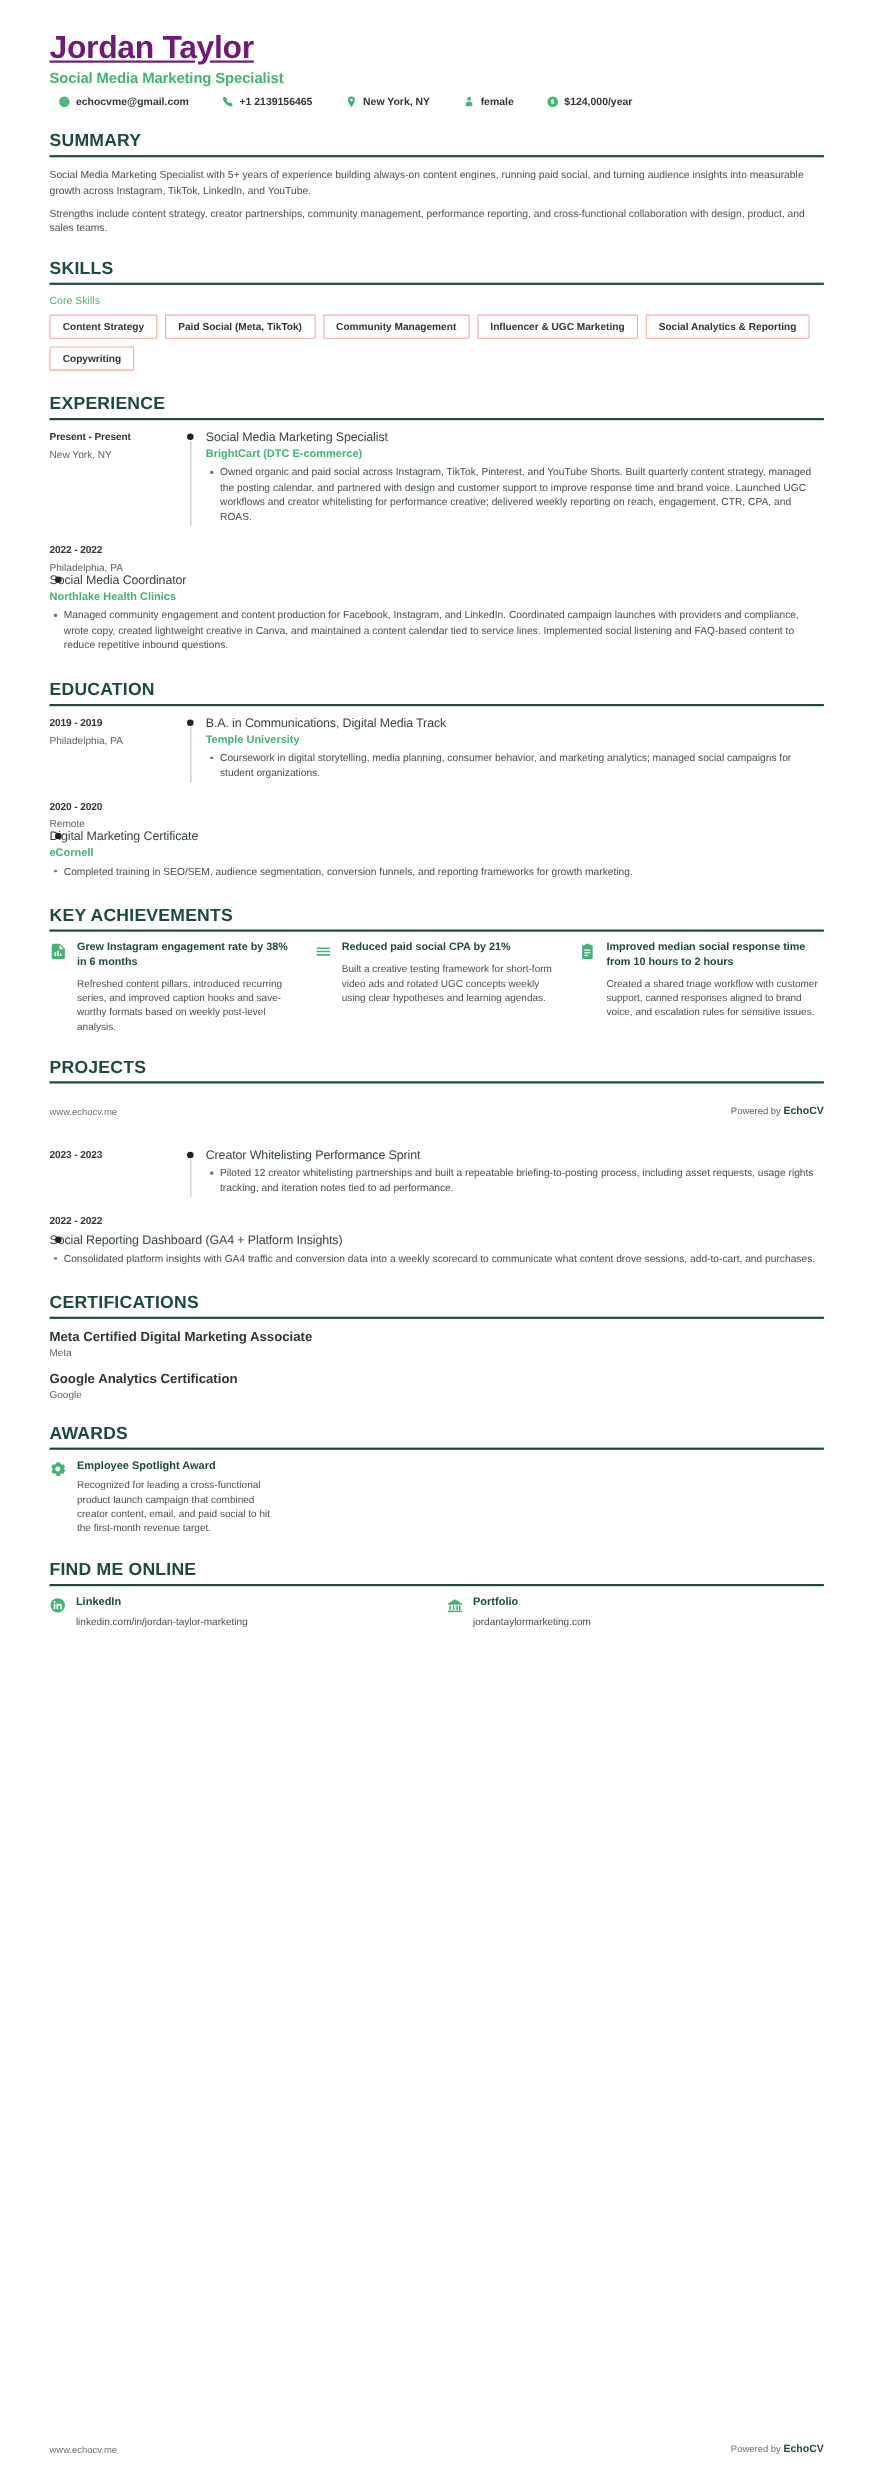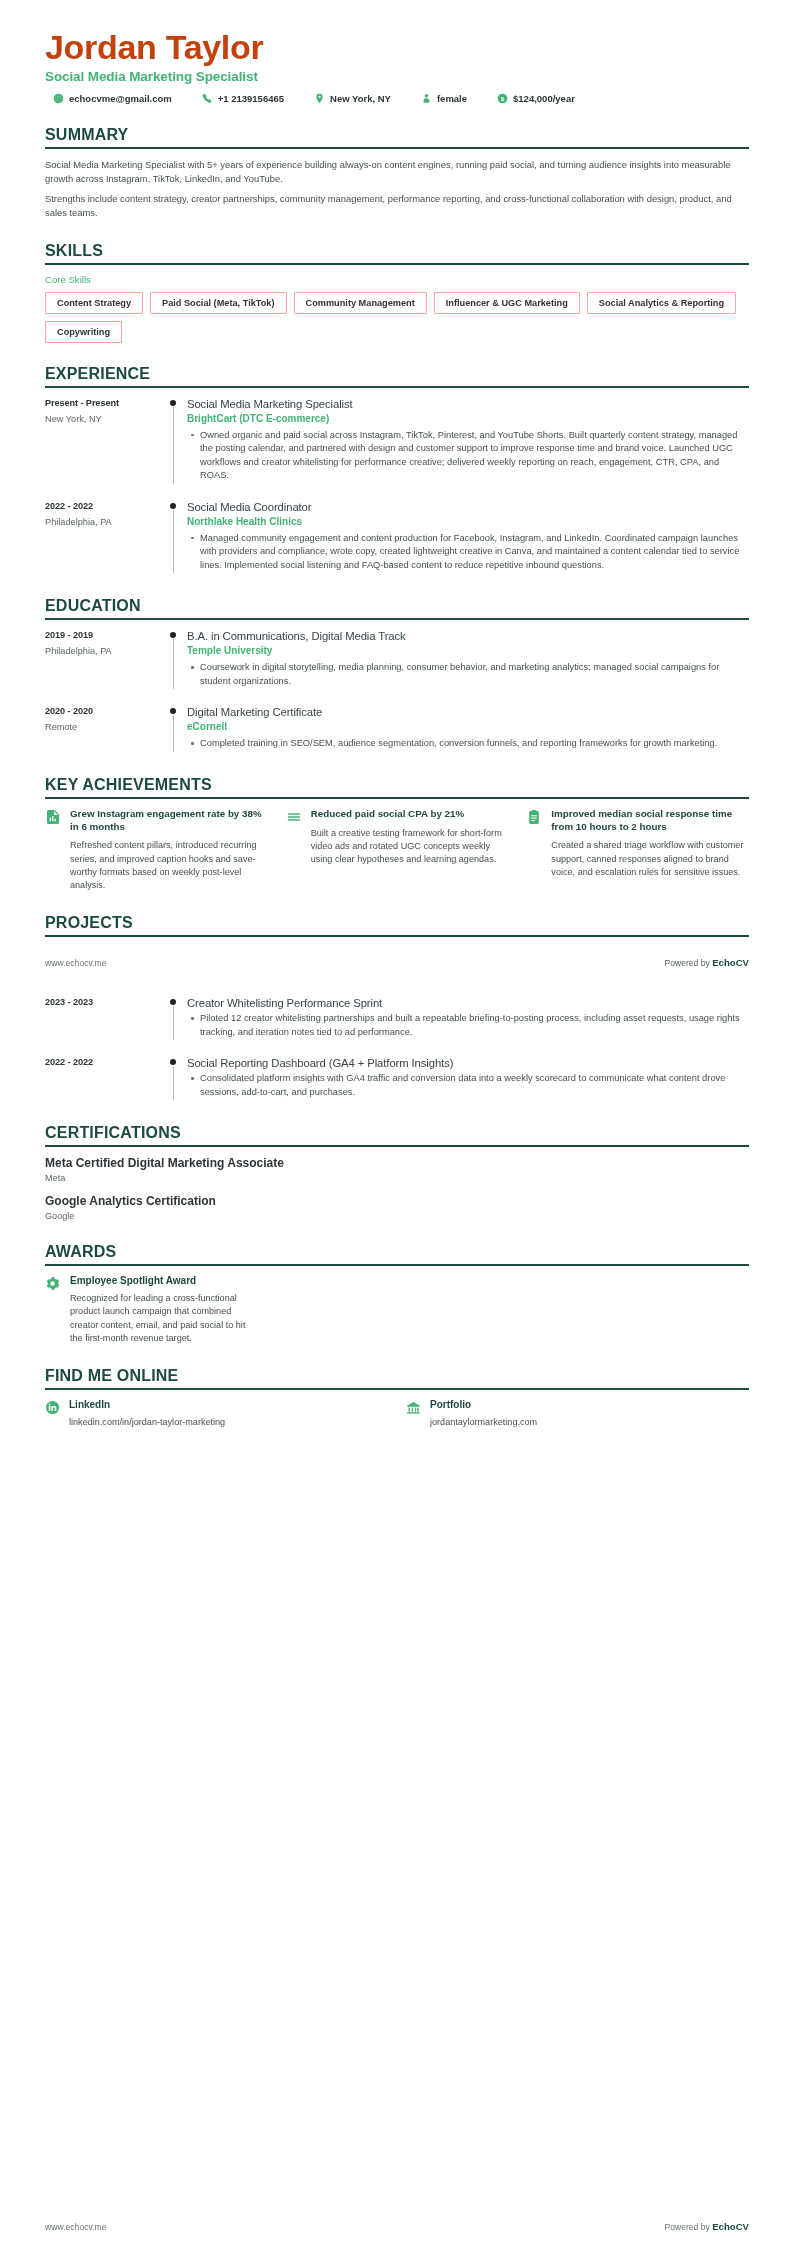--- a/index.html
+++ b/index.html
@@ -15,26 +15,27 @@
     position:relative;
     background:#fff;
     box-sizing:border-box;
   }
   .inner{
     padding:28px 45px 0 45px;
   }
 
   
   .name{
-    font-size:34px;
-    font-weight:bold;
-    color:#c2410c;
+    font-size:29px;
+    font-weight:bold;
+    color:#701a75;
     letter-spacing:-0.3px;
     line-height:1.15;
     margin:0 0 2px 0;
+    text-decoration:underline;
   }
   .headline{
     font-size:13.5px;
     font-weight:bold;
     color:#43b375;
     margin:0 0 9px 0;
     letter-spacing:-0.1px;
   }
   .contacts{
     display:flex;
@@ -103,21 +104,21 @@
     background:#fff;
     line-height:1.1;
   }
 
   
   .entry{
     display:flex;
     align-items:flex-start;
     margin-bottom:14px;
   }
-  .entry:last-child{margin-bottom:0;}
+  .entry:last-child{margin-bottom:0;flex-direction:column;}
   .entry .meta{
     width:120px;
     flex:none;
     padding-top:1px;
   }
   .entry .meta .date{
     font-size:9.2px;
     font-weight:bold;
     color:#2d3538;
     margin-bottom:6px;

